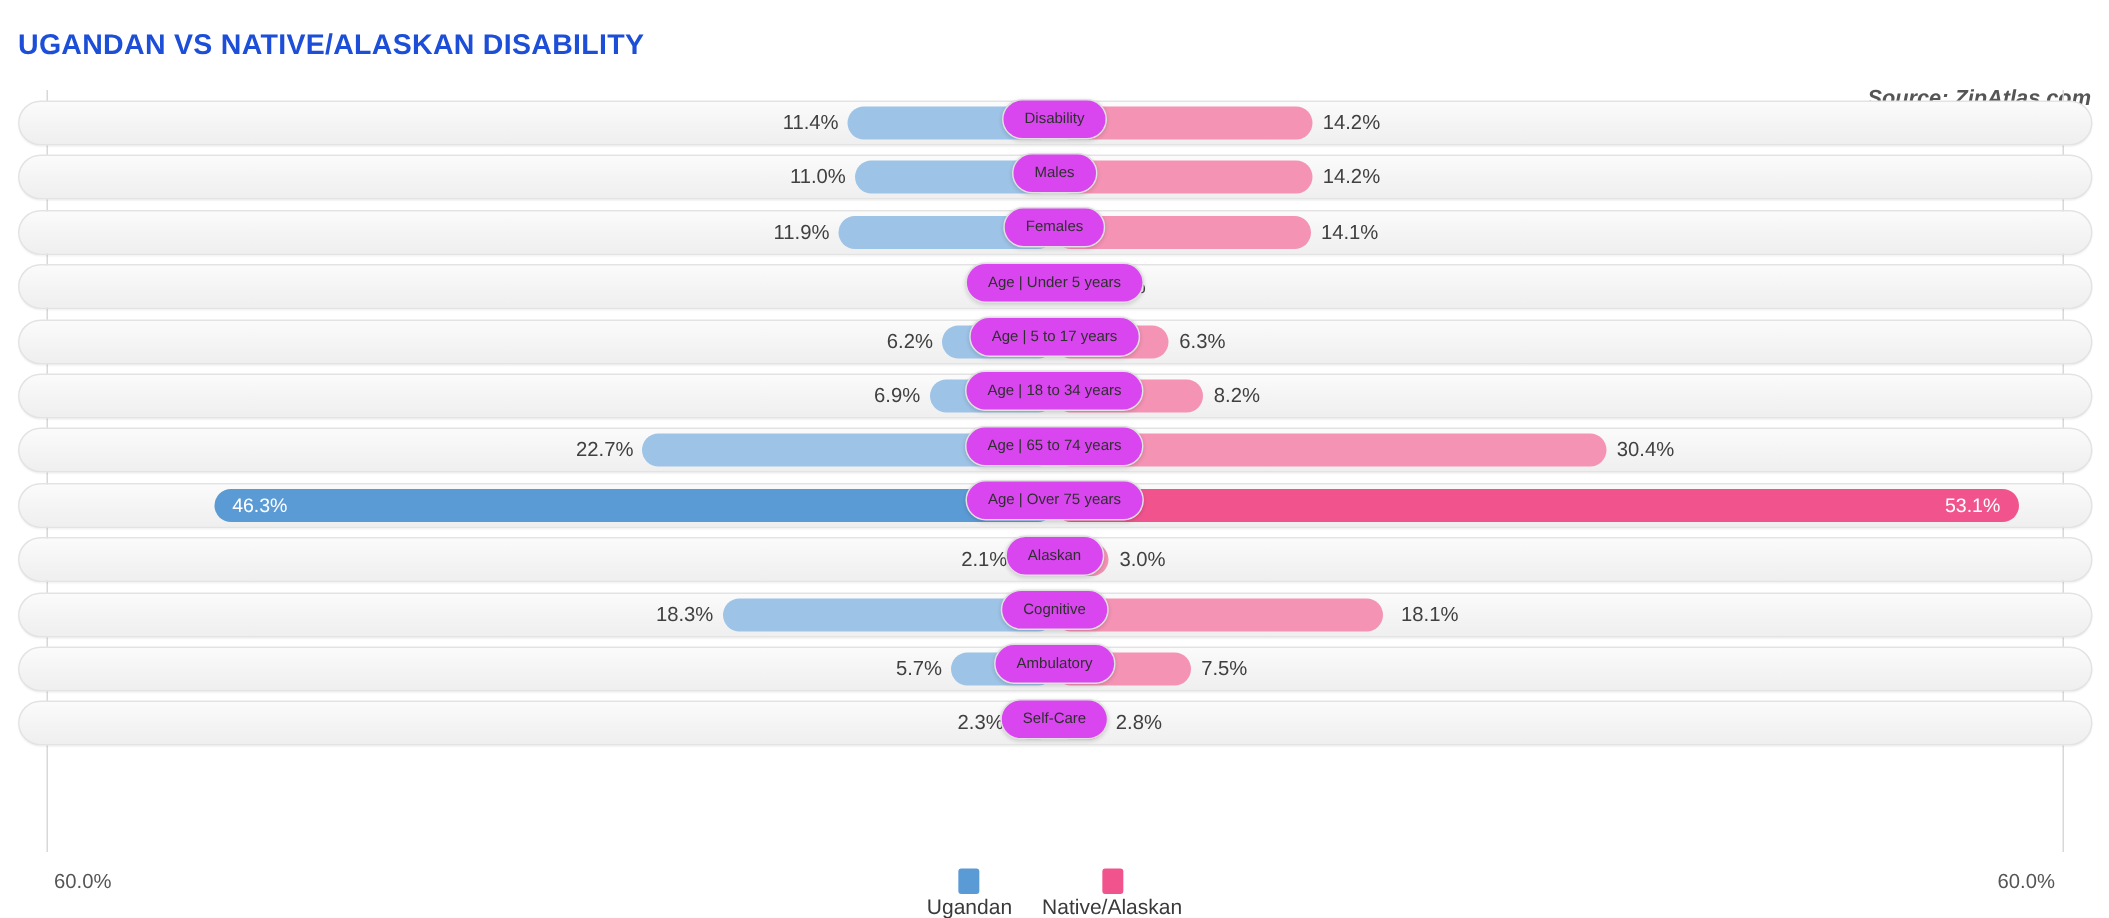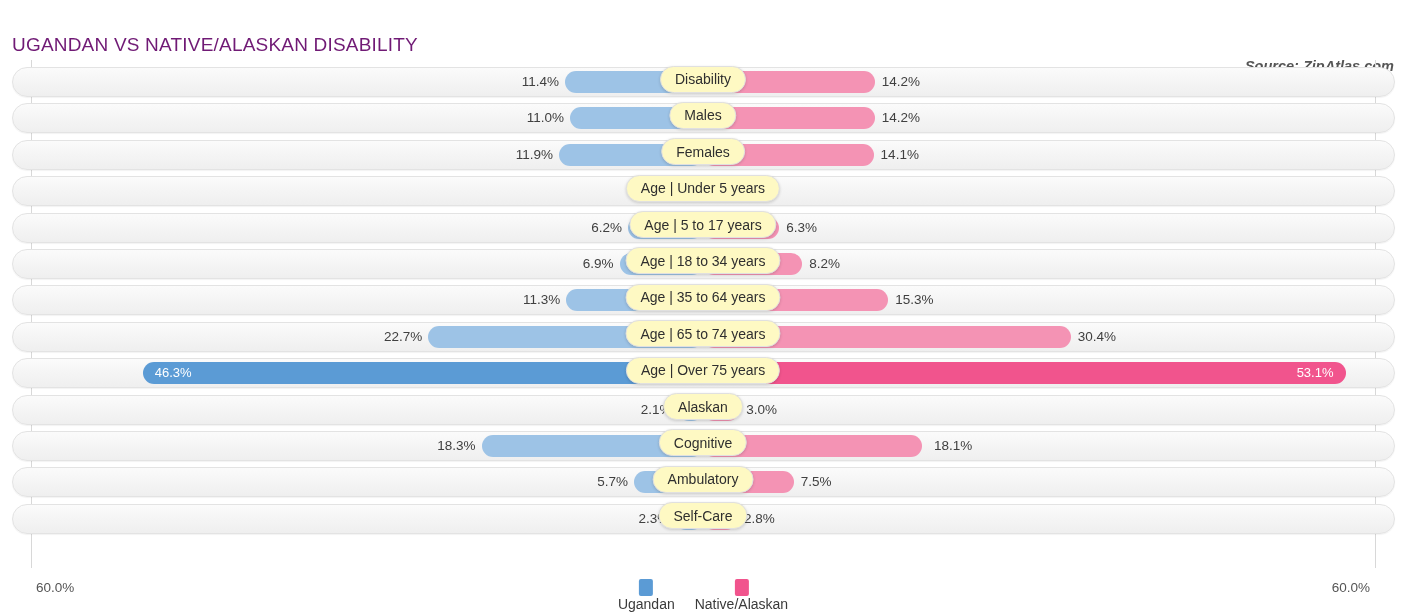--- a/index.html
+++ b/index.html
@@ -19,25 +19,25 @@
   
   .header {
     position: absolute;
     top: 0; left: 0;
     width: 1406px;
     height: 58px;
   }
   .chart-title {
     position: absolute;
     left: 12px;
-    top: 34px;
+    top: 20px;
     font-size: 19px;
-    font-weight: 400;
+    font-weight: 700;
     letter-spacing: 0.2px;
-    color: #701a75;
+    color: #1d4ed8;
     white-space: nowrap;
   }
   .source-note {
     position: absolute;
     right: 12px;
     top: 22px;
     font-size: 14.5px;
     font-style: italic;
     font-weight: bold;
     color: #555555;
@@ -117,28 +117,28 @@
   }
 
   
   .pill {
     position: absolute;
     top: 1.5px;
     left: 50%;
     transform: translateX(-50%);
     height: 27px;
     padding: 0 14px;
-    background: #fef9c3;
+    background: #d946ef;
     border: 1px solid #e0e0e0;
     border-radius: 14px;
     box-shadow: 0 1px 3px rgba(0,0,0,0.16);
     display: flex;
     align-items: center;
     justify-content: center;
-    font-size: 14px;
+    font-size: 10px;
     color: #2f2f2f;
     white-space: nowrap;
     z-index: 5;
   }
 
   
   .footer {
     position: absolute;
     left: 0;
     top: 572px;
@@ -234,28 +234,20 @@
         <div class="val right" style="left: 786.23px;">6.3%</div>
         <div class="pill">Age | 5 to 17 years</div>
       </div>
       <div class="row">
         <div class="track"></div>
         <div class="bar left" style="left: 619.51px; width: 83.49px;"></div>
         <div class="bar right" style="left: 703px; width: 99.22px;"></div>
         <div class="val left" style="right: 792.49px;">6.9%</div>
         <div class="val right" style="left: 809.22px;">8.2%</div>
         <div class="pill">Age | 18 to 34 years</div>
-      </div>
-      <div class="row">
-        <div class="track"></div>
-        <div class="bar left" style="left: 566.27px; width: 136.73px;"></div>
-        <div class="bar right" style="left: 703px; width: 185.13px;"></div>
-        <div class="val left" style="right: 845.73px;">11.3%</div>
-        <div class="val right" style="left: 895.13px;">15.3%</div>
-        <div class="pill">Age | 35 to 64 years</div>
       </div>
       <div class="row">
         <div class="track"></div>
         <div class="bar left" style="left: 428.33px; width: 274.67px;"></div>
         <div class="bar right" style="left: 703px; width: 367.84px;"></div>
         <div class="val left" style="right: 983.67px;">22.7%</div>
         <div class="val right" style="left: 1077.84px;">30.4%</div>
         <div class="pill">Age | 65 to 74 years</div>
       </div>
       <div class="row highlight">

